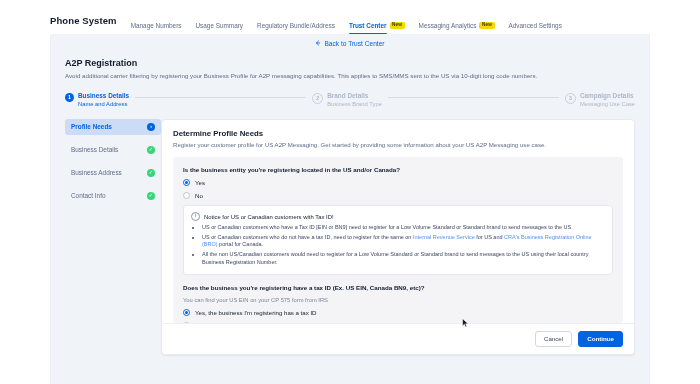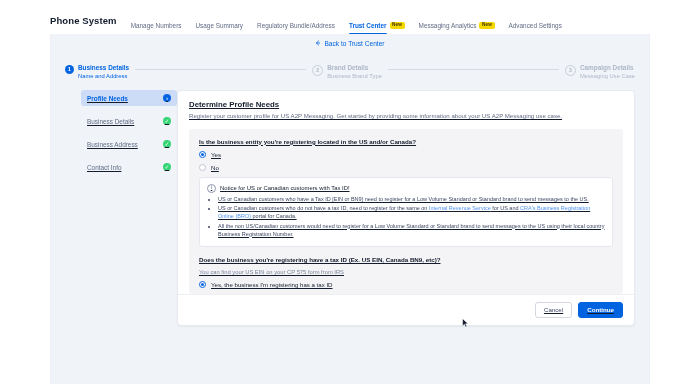--- a/index.html
+++ b/index.html
@@ -64,21 +64,21 @@
   .step.active .stepnum{background:#0263e0;color:#fff;}
   .step.idle .stepnum{background:transparent;color:#aeb6c9;border:1px solid #c9cedb;}
   .steptext{display:flex;flex-direction:column;line-height:1.35;}
   .steplabel{font-size:6.4px;font-weight:bold;color:#aeb6c9;white-space:nowrap;}
   .stepdesc{font-size:5.8px;color:#aeb6c9;white-space:nowrap;}
   .step.active .steplabel{color:#0263e0;}
   .step.active .stepdesc{color:#0263e0;}
   .stepline{flex:1 1 auto;height:1px;background:#d7dbe4;margin:5px 6px 0 6px;min-width:40px;}
 
   
-  .cols{display:flex;padding:0 0 0 16px;margin-top:2px;text-decoration:underline;}
+  .cols{display:flex;padding:0 0 0 0;margin-top:2px;}
   .sidecol{width:110px;flex:0 0 110px;padding-left:14px;box-sizing:border-box;}
   .sideitem{
     display:flex;align-items:center;justify-content:space-between;
     font-size:6.4px;color:#606b85;border-radius:3px;
     padding:4px 6px;margin-bottom:7px;cursor:pointer;
   }
   .sideitem.active{background:#ccdcf7;color:#0263e0;font-weight:bold;}
   .chevbadge{
     width:8px;height:8px;border-radius:50%;background:#0263e0;
     display:flex;align-items:center;justify-content:center;color:#fff;font-size:5px;line-height:1;
@@ -181,20 +181,24 @@
     <div class="backrow">
       <div class="backlink">
         <svg width="6" height="6" viewBox="0 0 12 12">
           <path d="M7.2 1.8 L2.8 6 L7.2 10.2" fill="none" stroke="#0263e0" stroke-width="1.6" stroke-linecap="round" stroke-linejoin="round"></path>
           <path d="M2.8 6 H9.4" stroke="#0263e0" stroke-width="1.6" stroke-linecap="round"></path>
         </svg>
         <span>Back to Trust Center</span>
       </div>
     </div>
 
+    <div class="pagehead">
+      <div class="pagetitle">A2P Registration</div>
+      <p class="pagesub">Avoid additional carrier filtering by registering your Business Profile for A2P messaging capabilities. This applies to SMS/MMS sent to the US via 10-digit long code numbers.</p>
+    </div>
 
     <div class="stepper">
       <div class="step active">
         <div class="stepnum">1</div>
         <div class="steptext">
           <span class="steplabel">Business Details</span>
           <span class="stepdesc">Name and Address</span>
         </div>
       </div>
       <div class="stepline"></div>

